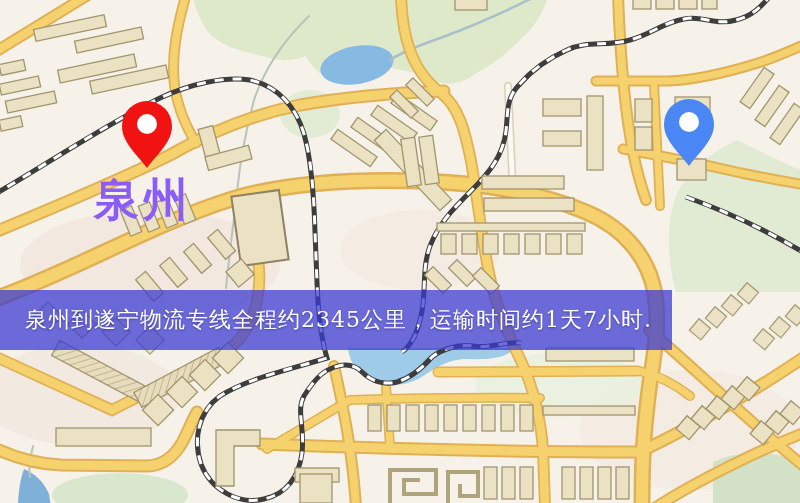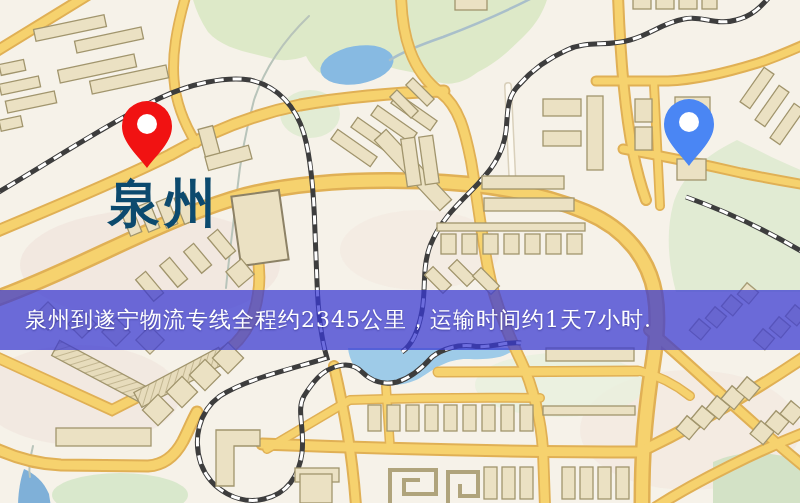--- a/index.html
+++ b/index.html
@@ -10,24 +10,24 @@
   }
   .map-svg{position:absolute;left:0;top:0;width:800px;height:503px;display:block;}
   .pin{position:absolute;width:60px;height:72px;pointer-events:auto;}
   .pin svg{display:block;width:60px;height:72px;}
   .pin-origin{left:117px;top:98px;}
   .pin-destination{left:659px;top:96px;}
   .city-label{
     position:absolute;font-family:"DejaVu Serif","Liberation Serif",serif;
     font-weight:bold;white-space:nowrap;line-height:1;
   }
-  .label-origin{left:108px;top:177px;font-size:52px;letter-spacing:4px;color:#0c4a6e;}
+  .label-origin{left:94px;top:177px;font-size:45px;letter-spacing:4px;color:#8b5cf6;}
   .label-destination{left:641px;top:182px;font-size:42px;letter-spacing:6px;color:#2531cd;}
   .banner{
-    position:absolute;left:0;top:290px;width:800px;height:60px;
+    position:absolute;left:0;top:290px;width:672px;height:60px;
     background:rgba(58,58,210,0.74);
     display:flex;align-items:center;
     box-sizing:border-box;padding-left:25px;text-align:center;
   }
   .banner-text{
     color:#ffffff;font-size:22px;letter-spacing:1px;
     font-family:"DejaVu Serif","Liberation Serif",serif;
     text-shadow:0 1px 2px rgba(20,20,90,0.45);
     white-space:nowrap;
   }

